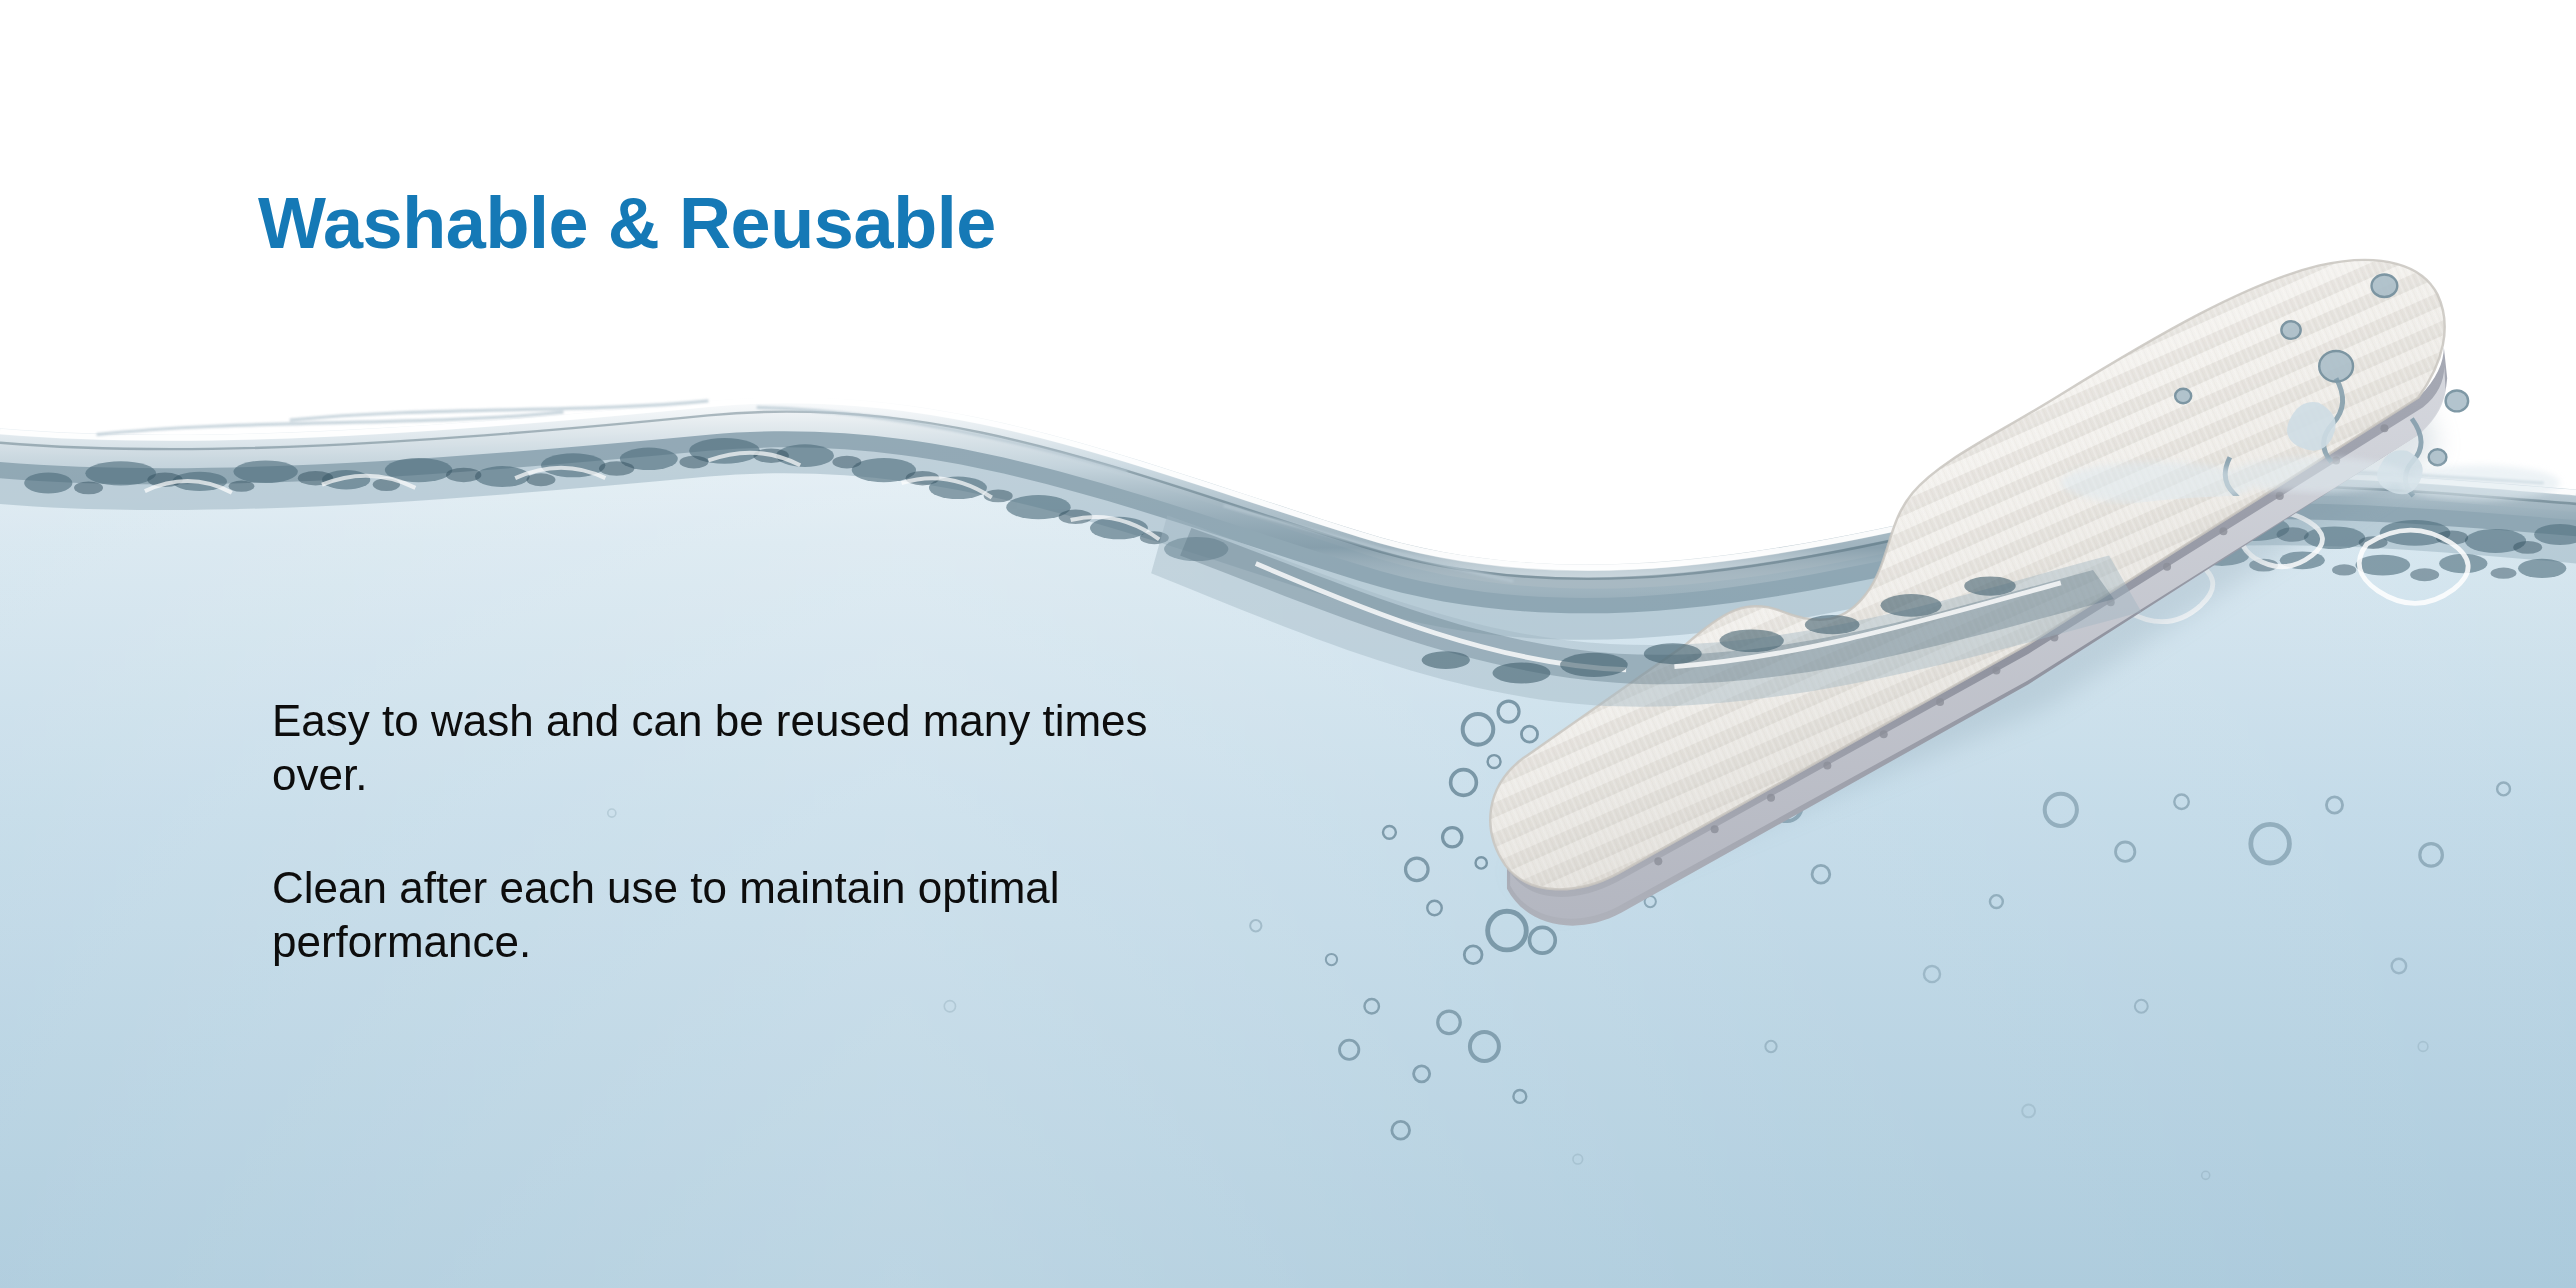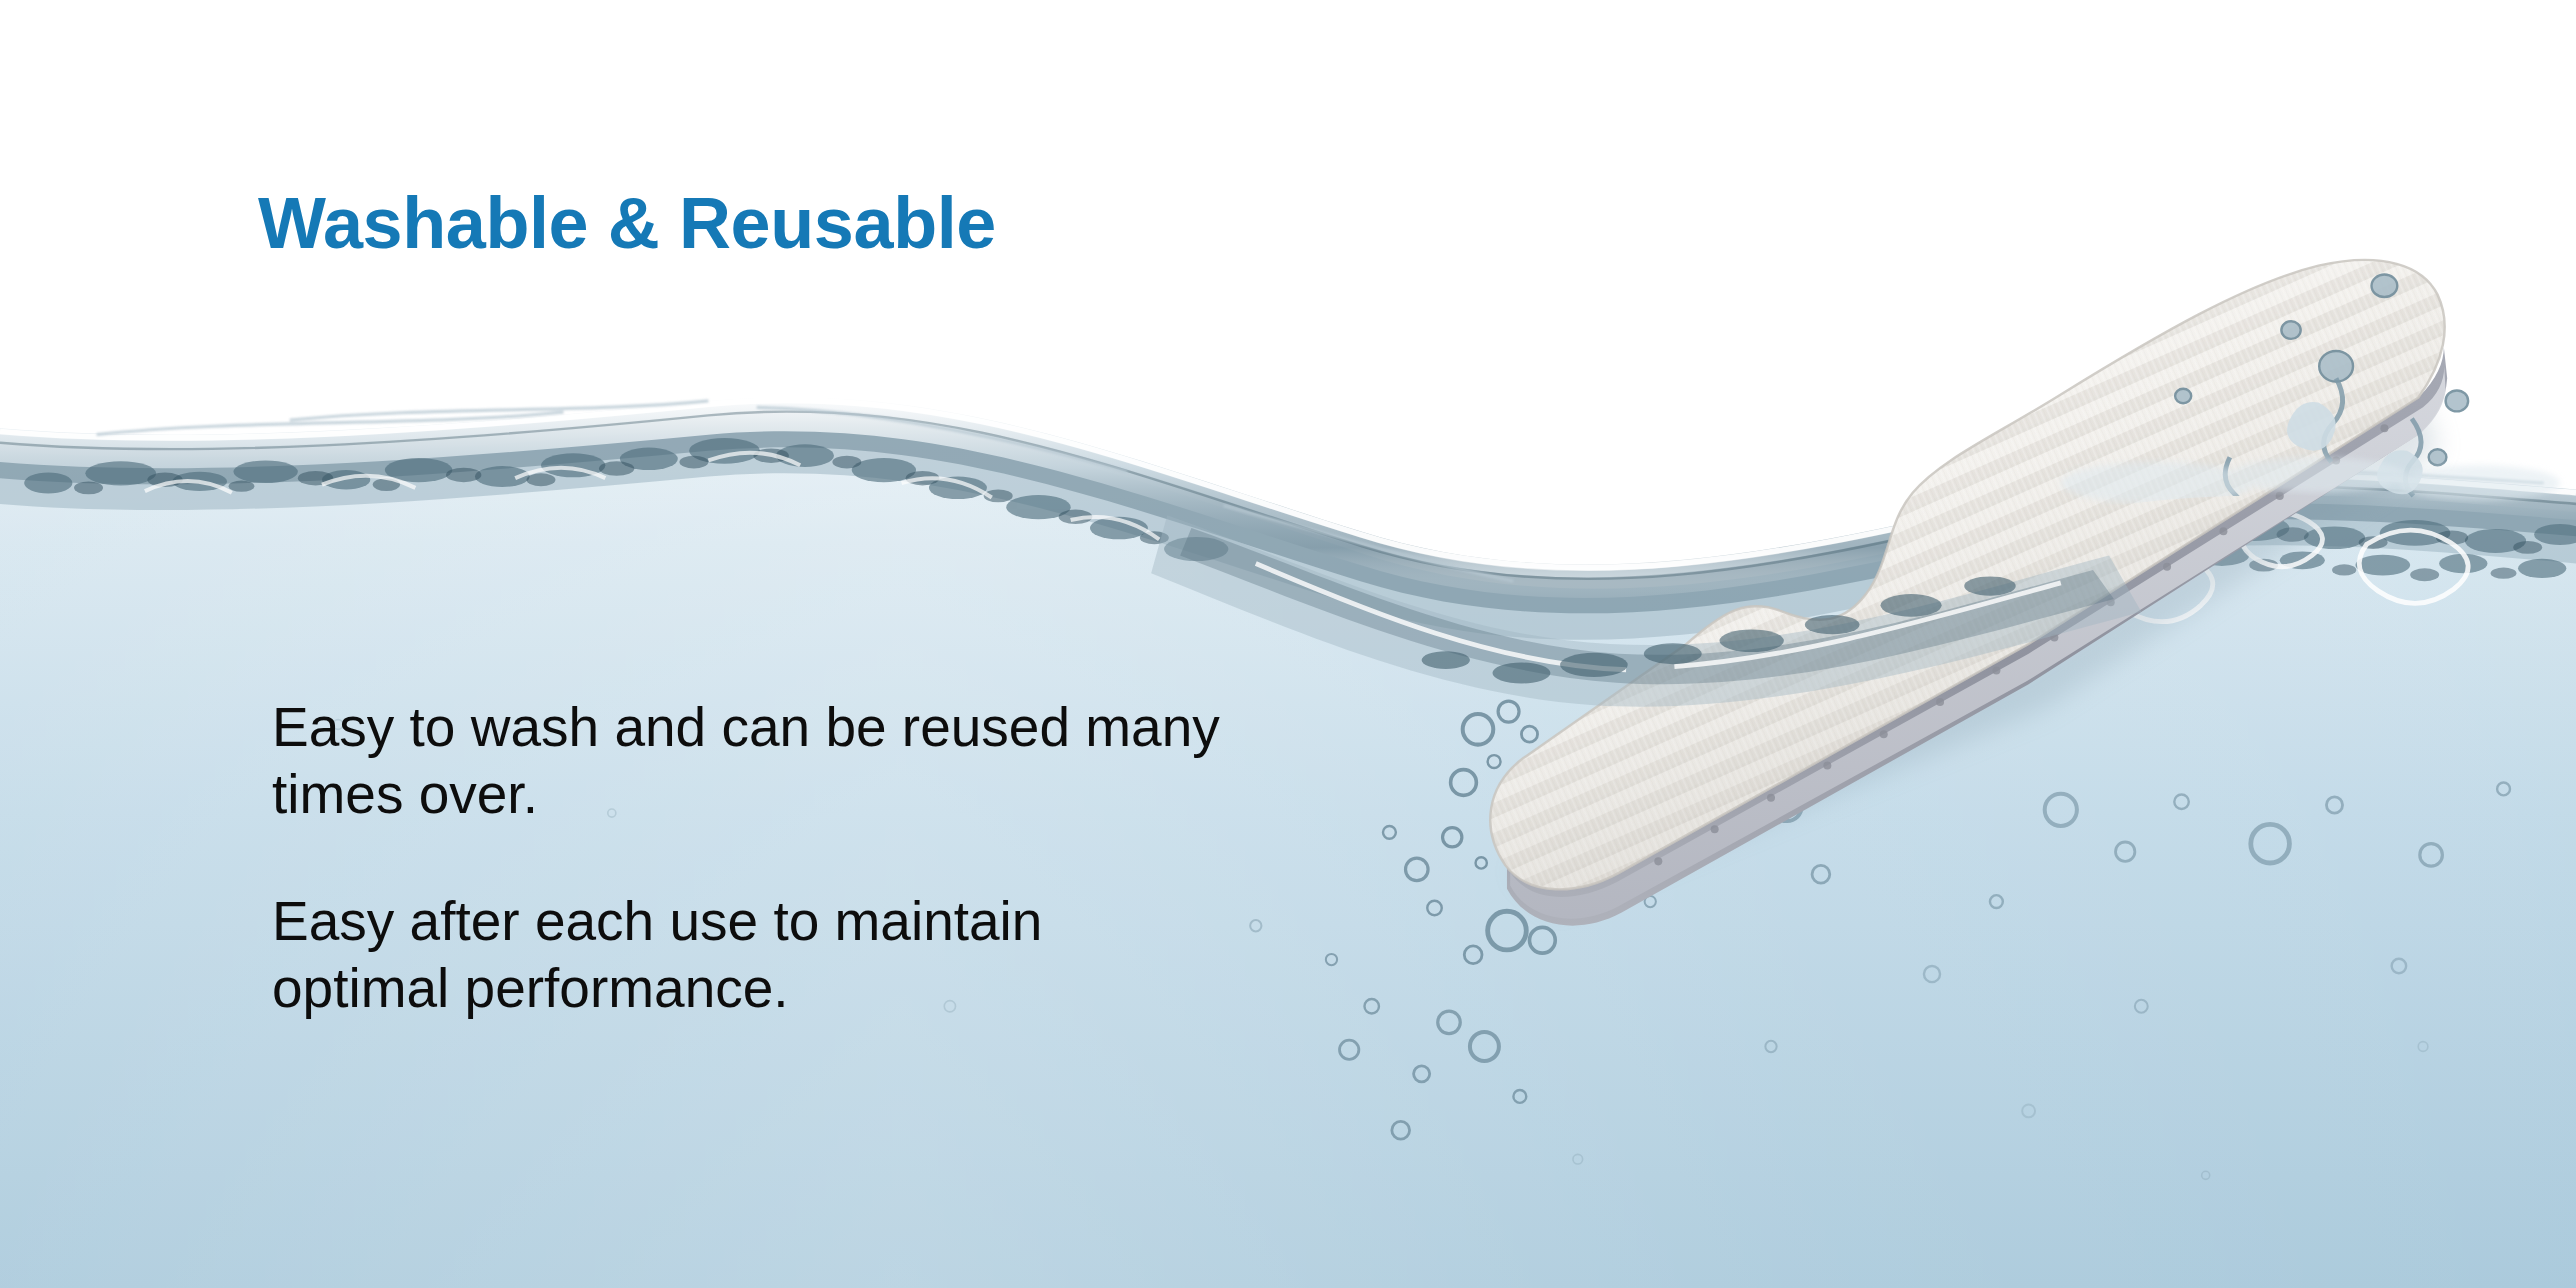--- a/index.html
+++ b/index.html
@@ -32,21 +32,21 @@
     white-space: nowrap;
     line-height: 1;
   }
 
   .body-copy {
     position: absolute;
     left: 272px;
     top: 694px;
     width: 950px;
     color: #0d0d0d;
-    font-size: 55px;
+    font-size: 44px;
     line-height: 1.22;
     font-weight: 400;
   }
   .body-copy p {
     margin: 0;
   }
   .body-copy p + p {
     margin-top: 60px;
   }
 
@@ -480,17 +480,17 @@
       <circle cx="2520" cy="1380" r="8" stroke-width="2.5"></circle>
       <circle cx="3010" cy="1300" r="6" stroke-width="2"></circle>
       <circle cx="2740" cy="1460" r="5" stroke-width="2"></circle>
     </g>
   </svg>
 
   <div class="headline">Washable &amp; Reusable</div>
 
   <div class="body-copy">
     <p>Easy to wash and can be reused many times over.</p>
-    <p>Easy after each use to maintain optimal performance.</p>
+    <p>Clean after each use to maintain optimal performance.</p>
   </div>
 
 </div>
 
 
 </body></html>

